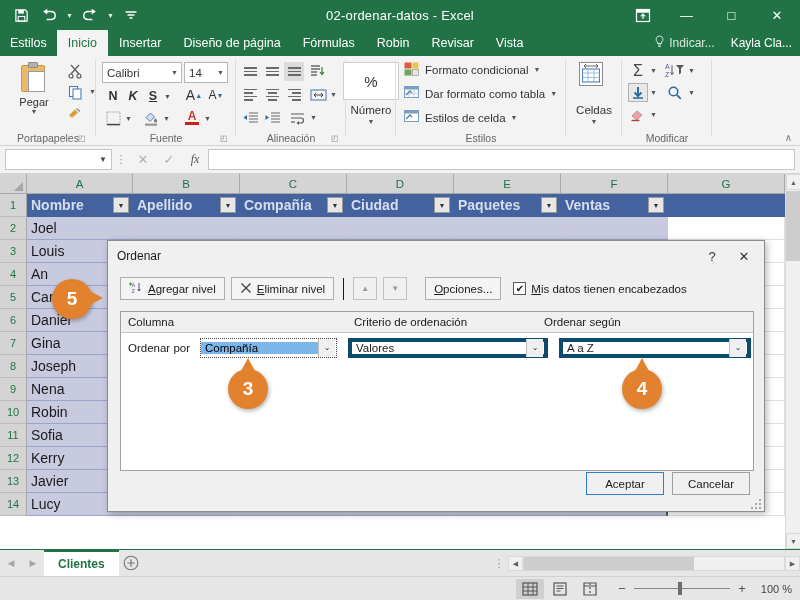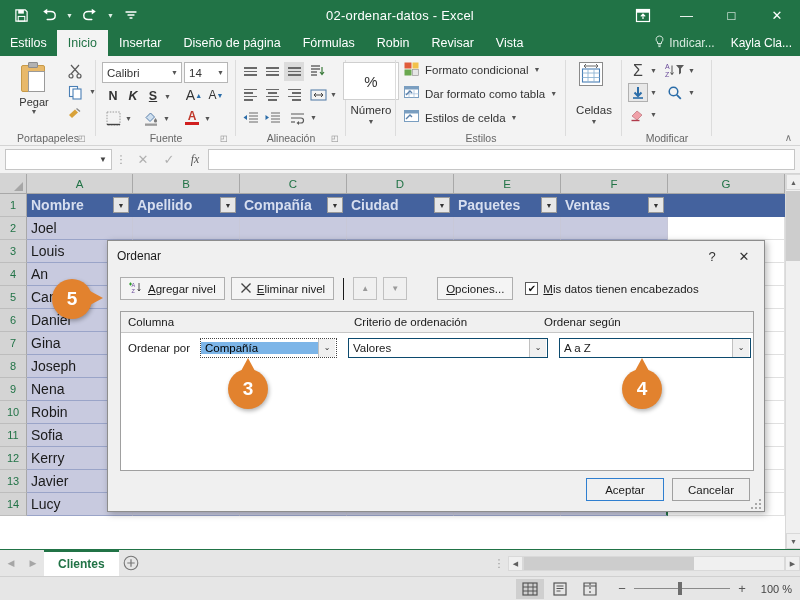--- a/index.html
+++ b/index.html
@@ -296,33 +296,33 @@
     background: #ffffff; border: 1px solid #a0a0a0;
   }
   .list-hdr {
     height: 21px; background: #f0f0f0; border-bottom: 1px solid #c6c6c6;
     display: flex; align-items: center; font-size: 11.5px; color: #1a1a1a;
   }
   .lh { padding-left: 7px; }
   .list-row { height: 26px; display: flex; align-items: center; padding-top: 3px; }
   .sortby-lbl { width: 79px; padding-left: 7px; font-size: 11.5px; color: #1a1a1a; }
   .combo {
-    height: 20px; border: 1px solid #0c4a6e; background: #ffffff;
+    height: 20px; border: 4px solid #0c4a6e; background: #ffffff;
     display: flex; align-items: center; font-size: 11.5px; color: #1a1a1a;
   }
   .combo .cval { flex: 1; padding-left: 4px; overflow: hidden; white-space: nowrap; }
   .combo .cbtn {
     width: 17px; height: 18px; background: #f0f0f0; border-left: 1px solid #c0c0c0;
     display: flex; align-items: center; justify-content: center; font-size: 8px; color: #333;
     margin-right: 1px;
   }
   .combo.sel { border: 1px dotted #444; }
   .combo.sel .cval { background: #7cb5e8; color: #000000; }
 
-  .dlg-footer { position: absolute; right: 14px; bottom: 10px; display: flex; gap: 8px; }
+  .dlg-footer { position: absolute; right: 14px; bottom: 16px; display: flex; gap: 8px; }
   .fbtn2 {
     width: 78px; height: 23px; background: #f0f0f0; border: 1px solid #a0a0a0;
     display: flex; align-items: center; justify-content: center;
     font-size: 11.5px; color: #1a1a1a;
   }
   .fbtn2.default { border: 1px solid #2f7fd0; }
   .dlg-grip { position: absolute; right: 3px; bottom: 2px; width: 10px; height: 10px; }
   .dlg-grip i { position: absolute; width: 2px; height: 2px; background: #a8a8a8; }
 
   
@@ -958,21 +958,21 @@
         <span class="ic">
           <svg width="12" height="12" viewBox="0 0 12 12">
               <path d="M1.5 1.5l9 9M10.5 1.5l-9 9" stroke="#444" stroke-width="1.4"></path>
             </svg>
         </span>
         <span><span class="u">E</span><span>liminar nivel</span></span>
       </div>
       <div class="tb-divider"></div>
       <div class="arrbtn">▲</div>
       <div class="arrbtn">▼</div>
-      <div class="dbtn" style="margin-left:24px;">
+      <div class="dbtn" style="margin-left:12px;">
         <span><span class="u">O</span><span>pciones...</span></span>
       </div>
       <div class="chkwrap">
         <span class="chk">✔</span>
         <span class="chklbl"><span class="u">M</span><span>is datos tienen encabezados</span></span>
       </div>
     </div>
 
     <div class="dlg-list">
       <div class="list-hdr">

